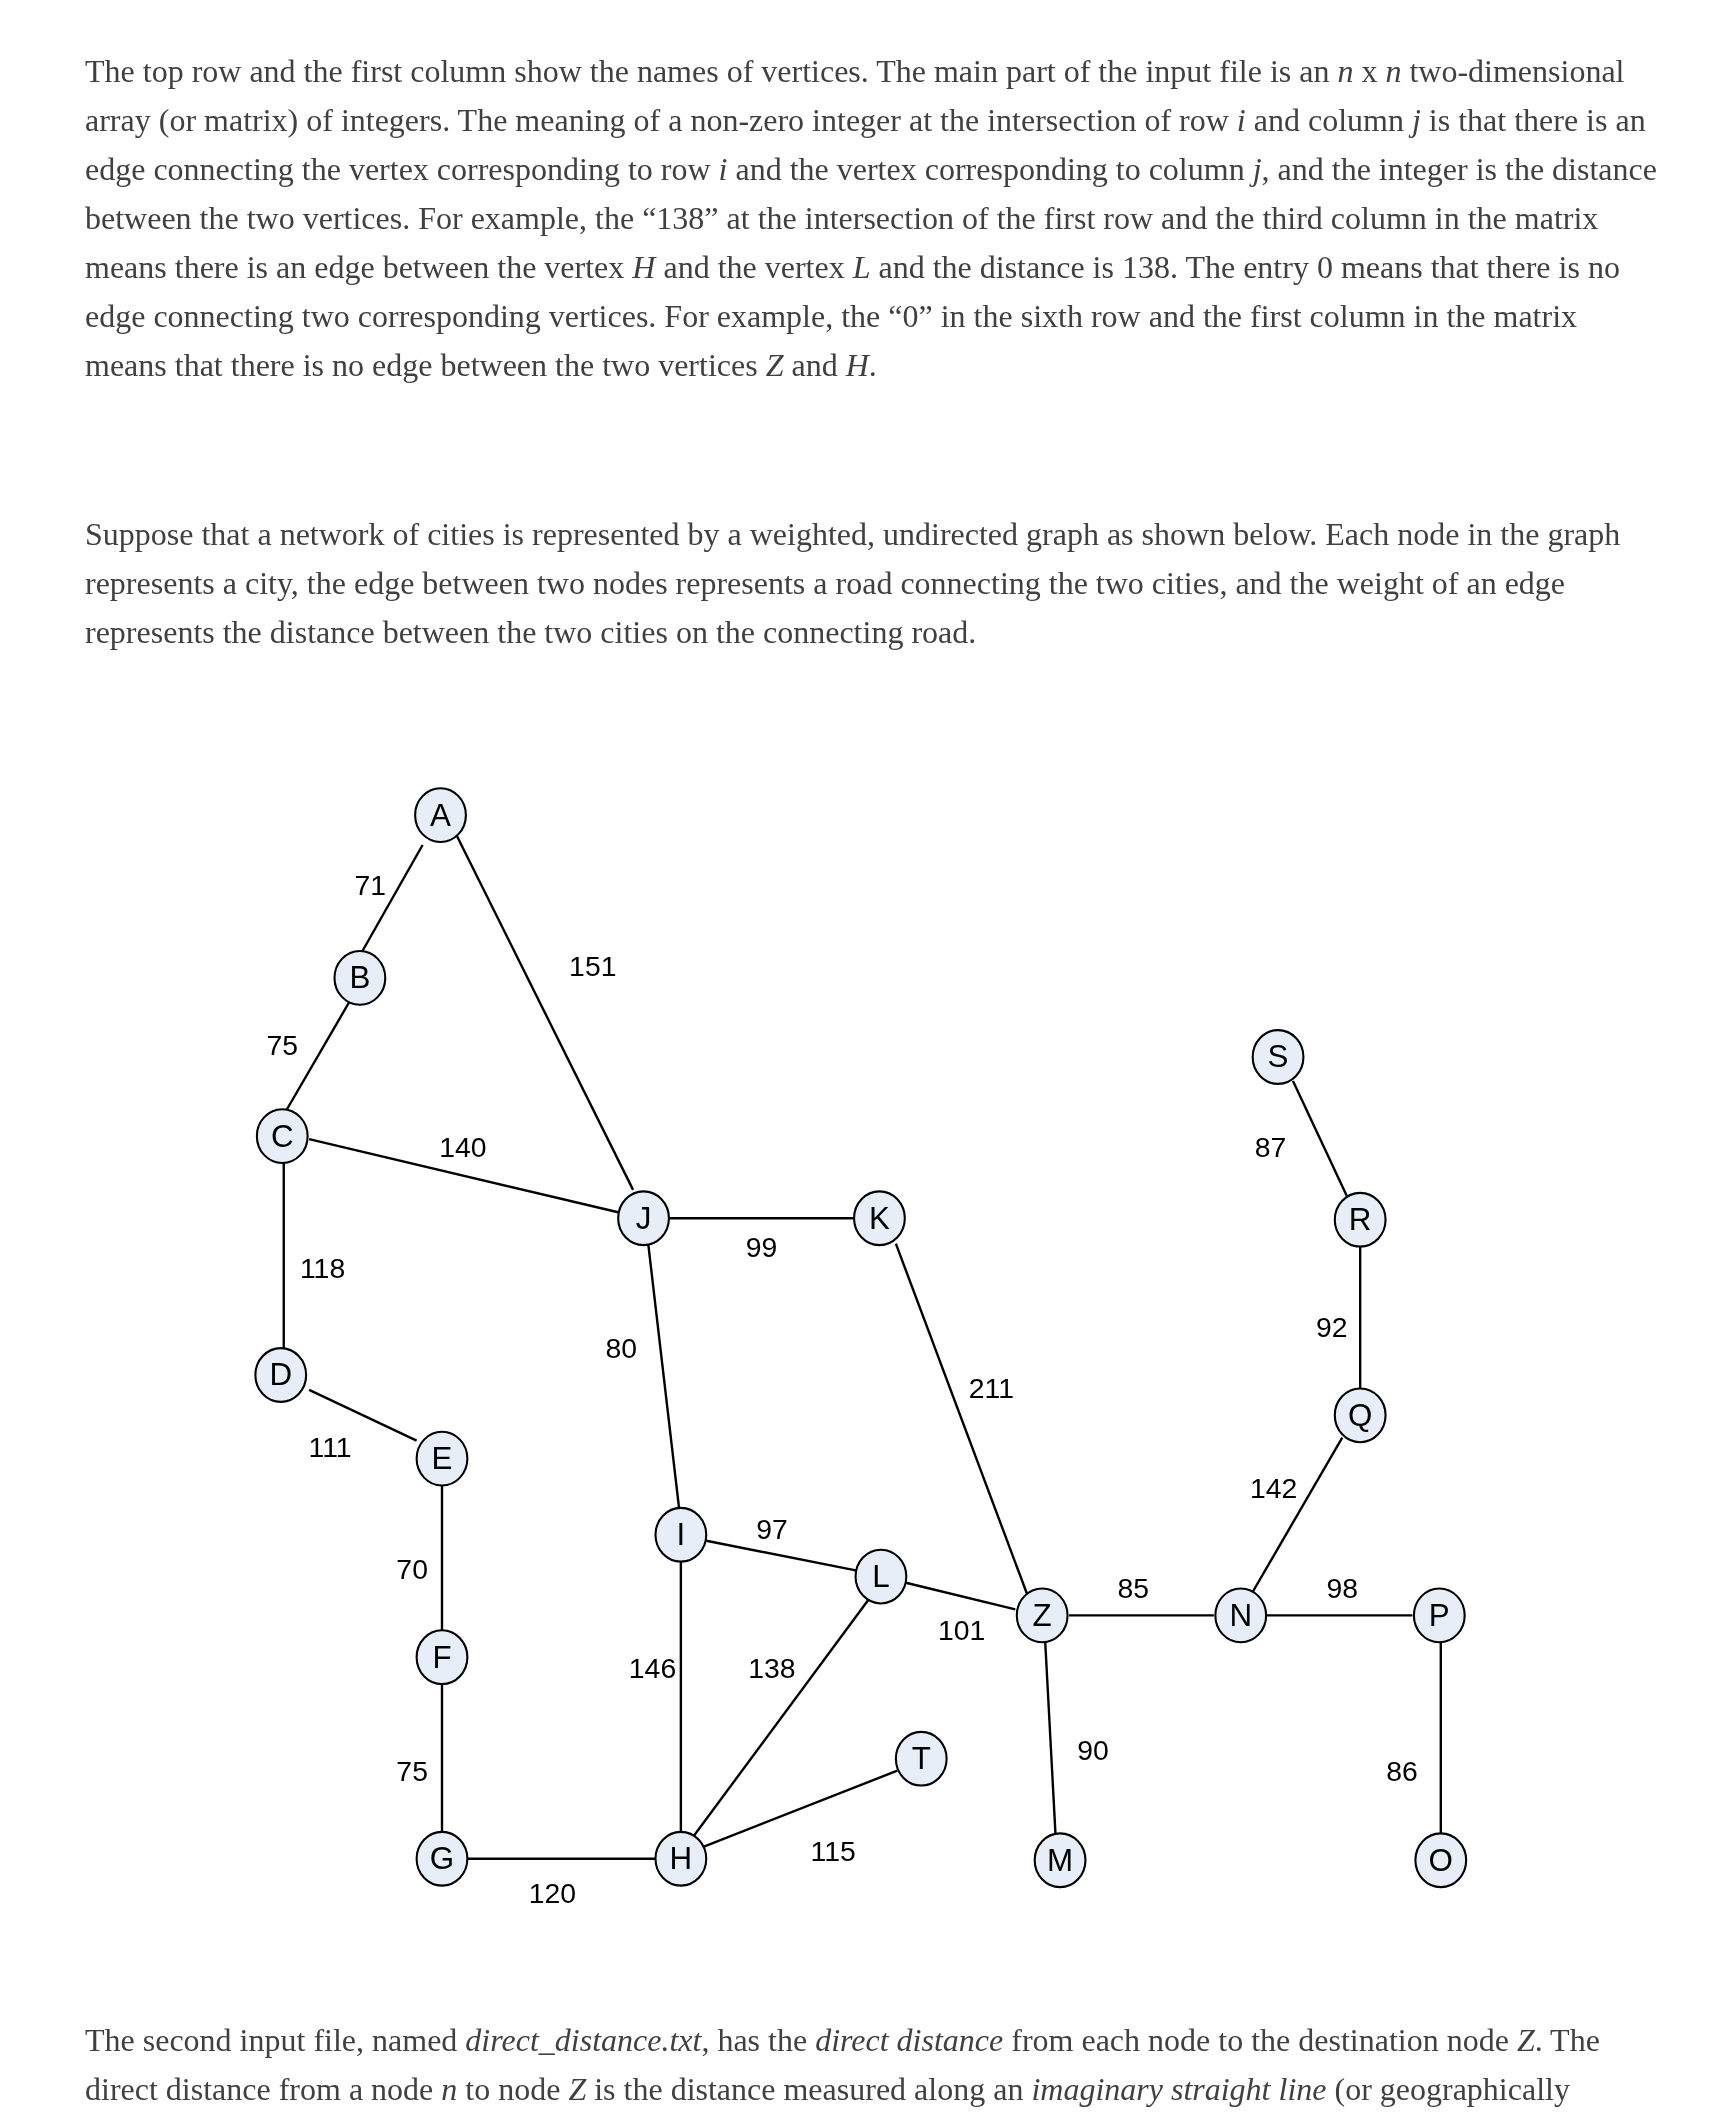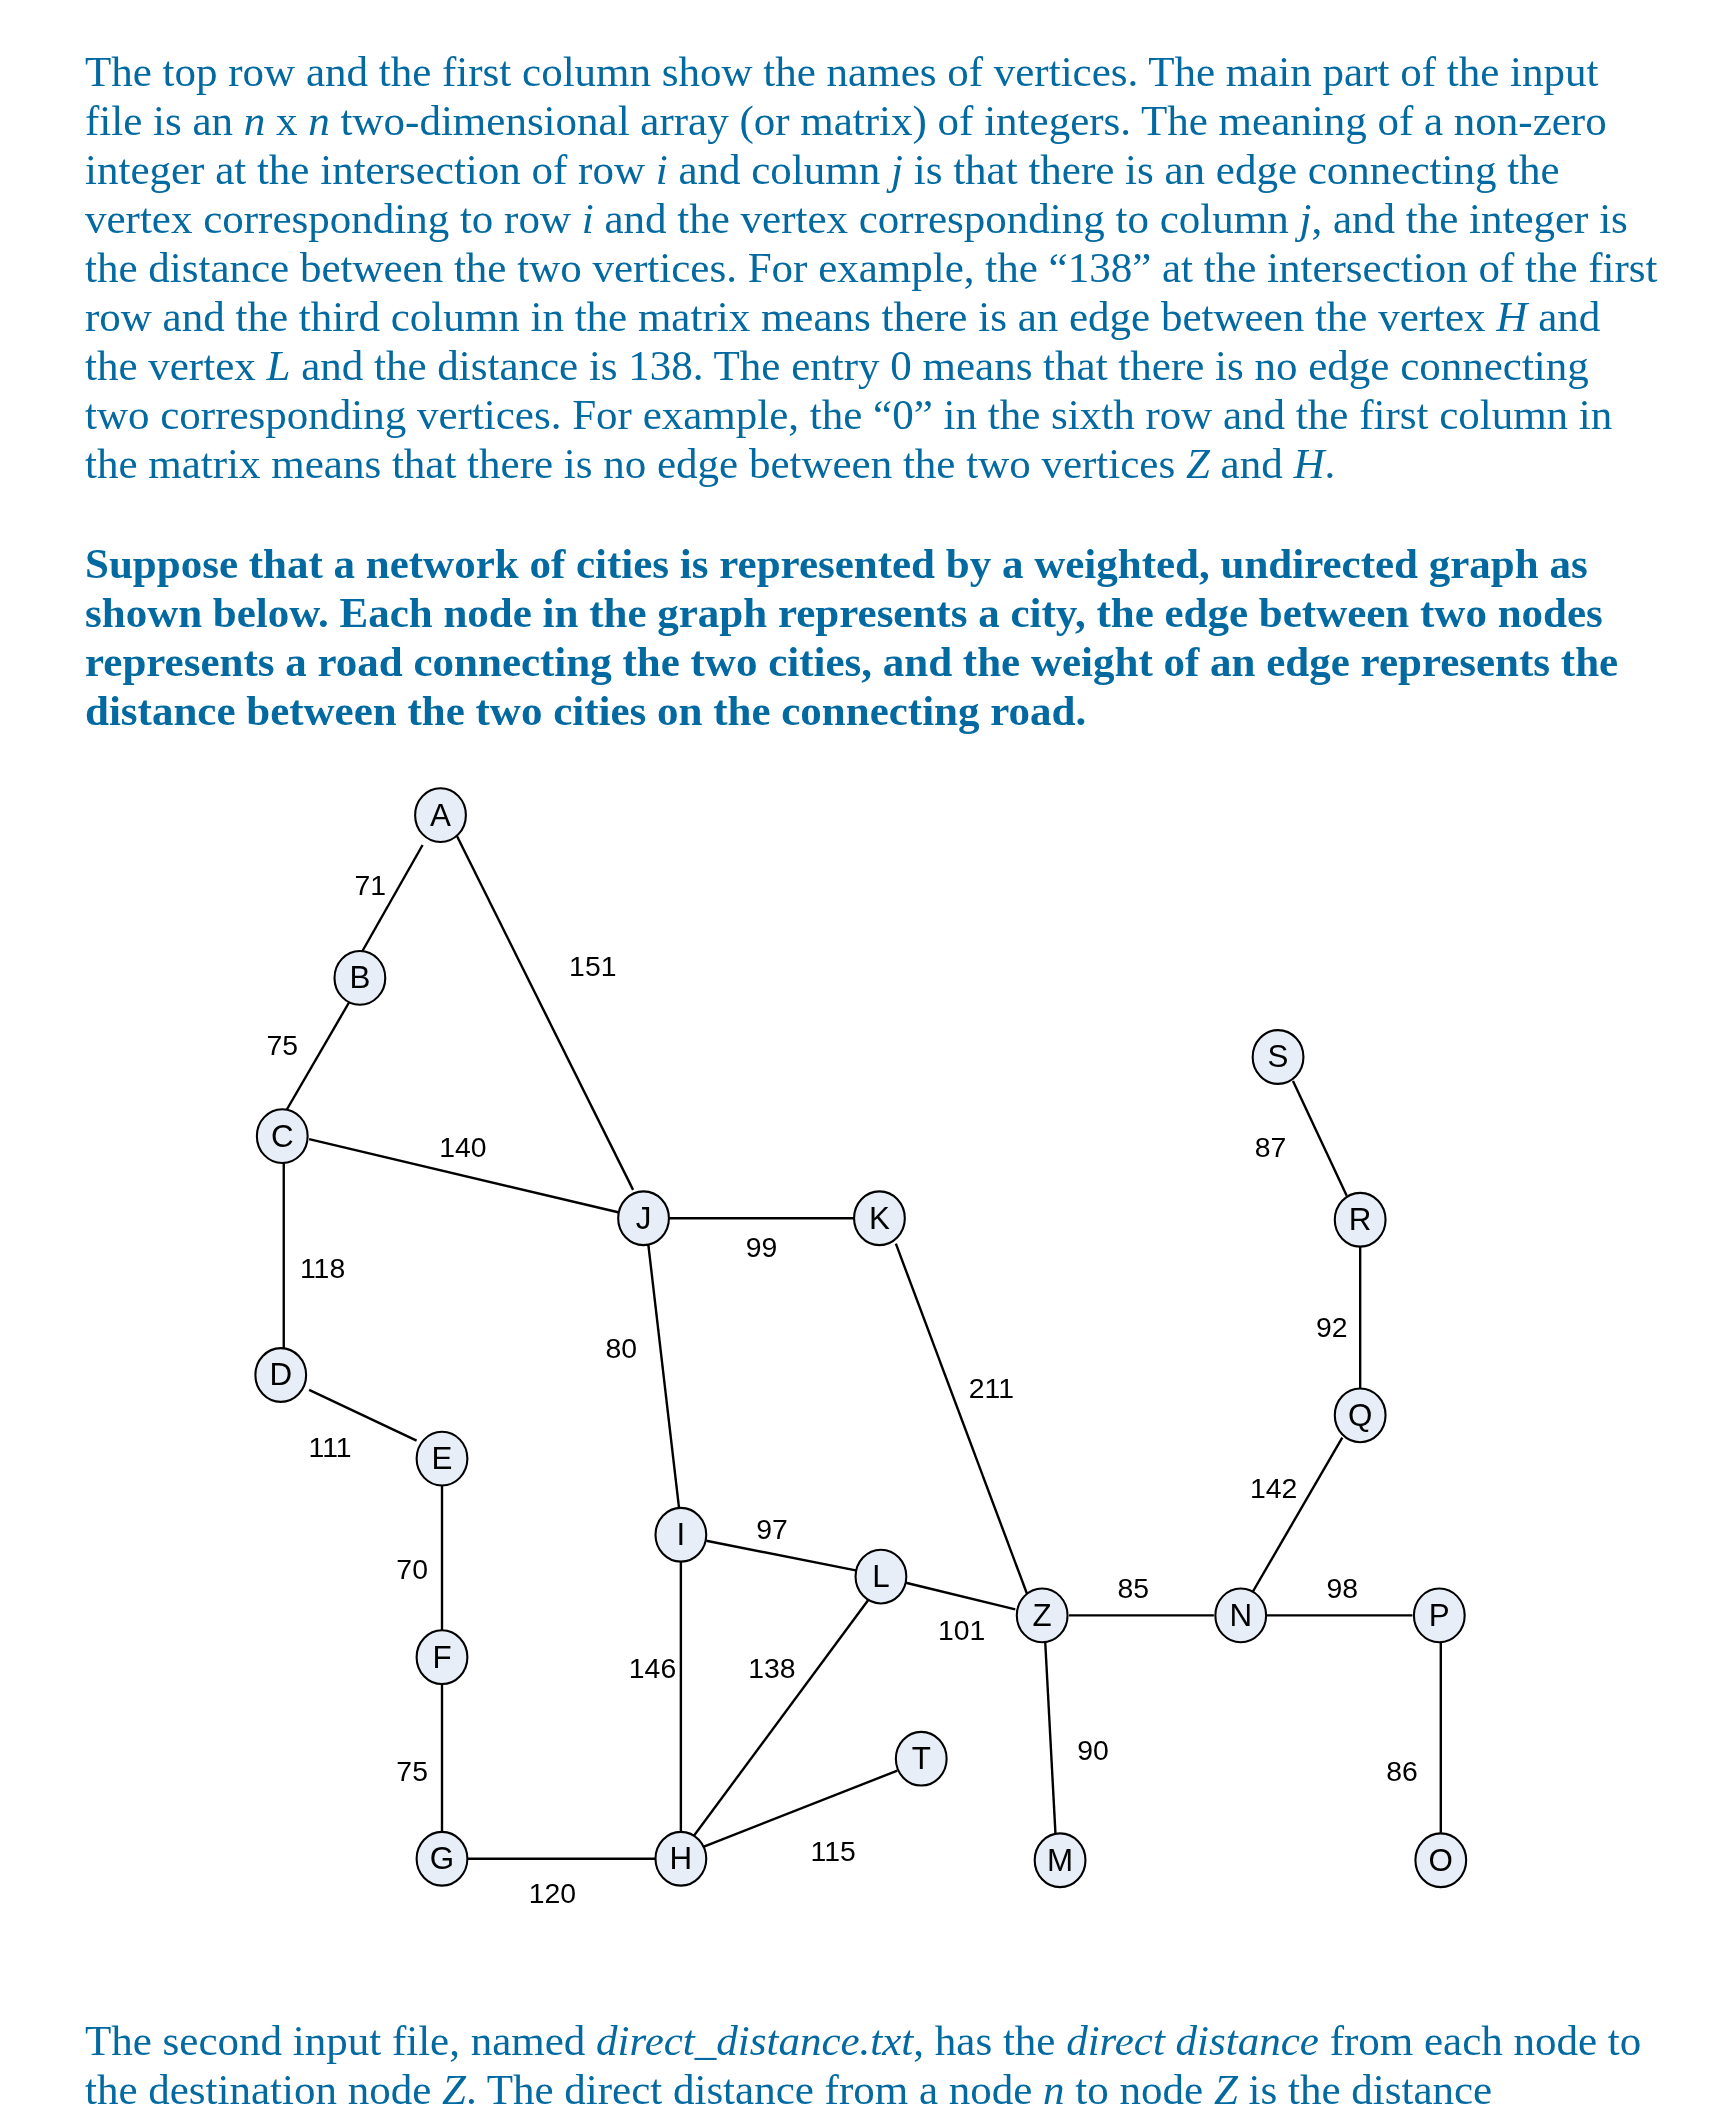--- a/index.html
+++ b/index.html
@@ -1,20 +1,20 @@
 <!DOCTYPE html>
 <html style="font-size:6.8px"><head>
 <meta charset="utf-8">
 <style>
   html,body{margin:0;padding:0;background:#fff;}
   body{width:1732px;height:2332px;position:relative;overflow:hidden;}
   .page{position:absolute;left:0;top:0;width:1732px;height:2332px;}
-  .para{position:absolute;left:85px;width:1576px;font-family:"Liberation Serif","DejaVu Serif",serif;font-size:43px;line-height:49px;color:#0369a1;margin:0;}
+  .para{position:absolute;left:85px;width:1576px;font-family:"Liberation Serif","DejaVu Serif",serif;font-size:32px;line-height:49px;color:#404040;margin:0;}
   .p1{top:47px;}
-  .p2{top:539px;font-weight:bold;}
+  .p2{top:510px;}
   .p3{top:2016px;}
   .para i{font-style:italic;}
   svg.graph{position:absolute;left:0;top:0;width:1732px;height:2332px;}
   .edge{stroke:#000;stroke-width:1.6;}
   .node ellipse{fill:#e8eef8;stroke:#000;stroke-width:1.4;}
   .node text{font-family:"Liberation Sans","DejaVu Sans",sans-serif;font-size:21px;text-anchor:middle;dominant-baseline:central;fill:#000;}
   .wlabel{font-family:"Liberation Sans","DejaVu Sans",sans-serif;font-size:19px;fill:#000;text-anchor:middle;dominant-baseline:central;}
 </style>
 </head>
 <body>

